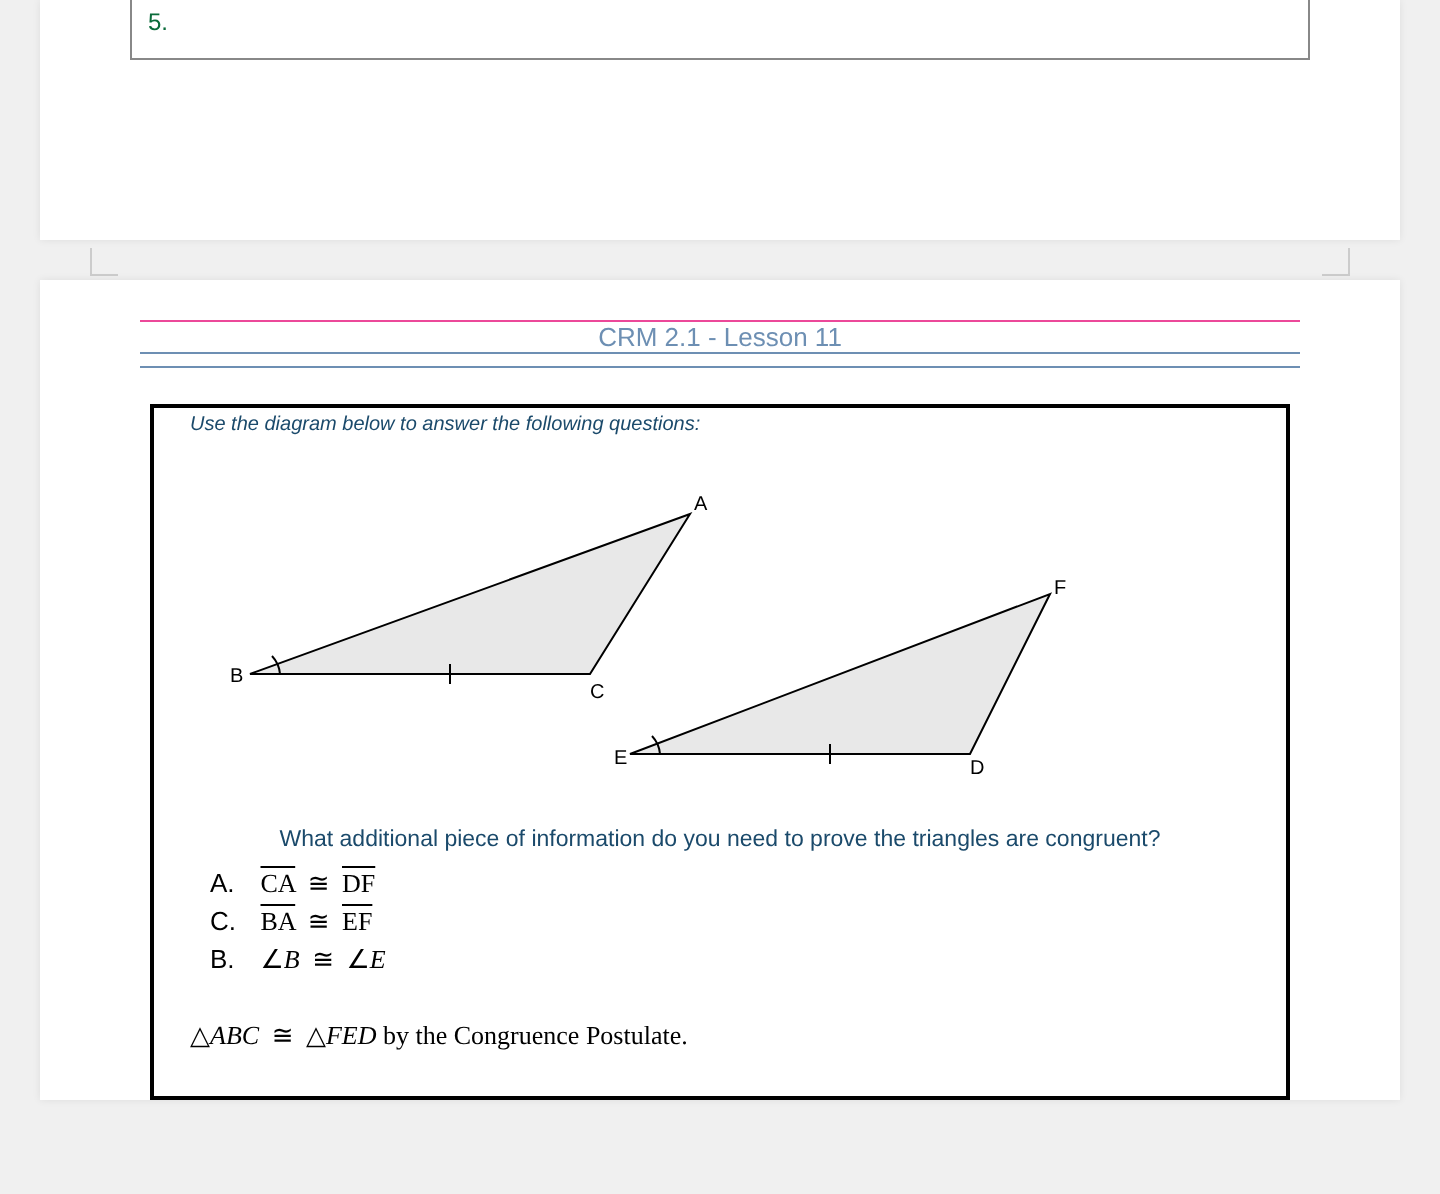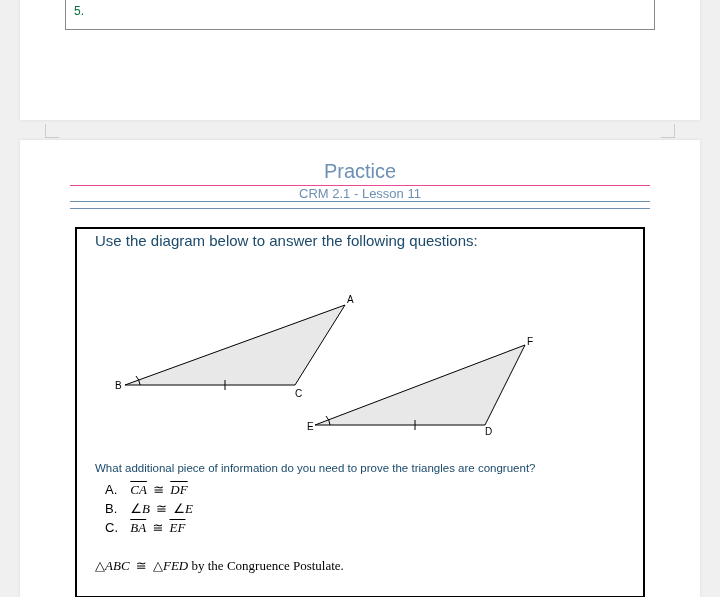--- a/index.html
+++ b/index.html
@@ -60,48 +60,50 @@
     margin: 0 50px 18px;
   }
   .worksheet {
     border: 2px double #000;
     margin: 0 55px 10px;
     padding: 3px 18px 16px;
     font-size: 12px;
     color: #1b4a6b;
   }
   .instr {
-    font-size: 15px;
+    font-size: 10px;
     color: #1b4a6b;
-    margin-bottom: 26px;
+    margin-bottom: 9px;
+    font-style: italic;
   }
   .diagram {
     margin: 0 0 24px 0;
   }
   .qtext {
     color: #1b4a6b;
     font-size: 11.5px;
     margin: 8px 0;
+    text-align: center;
   }
   .choices {
     margin: 6px 0 22px 10px;
   }
   .choice {
     margin: 3px 0;
     font-size: 13px;
     color: #000;
     font-family: "Times New Roman", serif;
   }
   .choice .lbl {
     display: inline-block;
     width: 22px;
     font-family: Arial, sans-serif;
     font-size: 13px;
   }
-  .seg { text-decoration: overline; font-style: italic; }
+  .seg { text-decoration: overline; }
   .ang::before { content: "\2220"; }
   .cong { padding: 0 3px; }
   .tri::before { content: "\25B3"; }
   .fill-row {
     font-family: "Times New Roman", serif;
     font-size: 13px;
     color: #000;
     margin: 6px 0;
   }
   .corner {
@@ -123,21 +125,20 @@
       </div>
     </div>
     <span class="corner bl"></span>
     <span class="corner br"></span>
   </div>
 
   <div class="gap"></div>
 
   <div class="page">
     <div class="page-main">
-      <div class="practice-title">Practice</div>
       <div class="lesson-line">CRM 2.1 - Lesson 11</div>
       <div class="hr2"></div>
 
       <div class="worksheet">
         <div class="instr">Use the diagram below to answer the following questions:</div>
 
         <div class="diagram">
           <svg width="440" height="160" viewBox="0 0 440 160">
 
             <polygon points="30,110 200,110 250,30" fill="#e8e8e8" stroke="#000" stroke-width="1"></polygon>
@@ -162,30 +163,30 @@
         <div class="qtext">What additional piece of information do you need to prove the triangles are congruent?</div>
 
         <div class="choices">
           <div class="choice">
             <span class="lbl">A.</span>
             <span class="seg">CA</span>
             <span class="cong">≅</span>
             <span class="seg">DF</span>
           </div>
           <div class="choice">
+            <span class="lbl">C.</span>
+            <span class="seg">BA</span>
+            <span class="cong">≅</span>
+            <span class="seg">EF</span>
+          </div>
+          <div class="choice">
             <span class="lbl">B.</span>
             <span class="ang"></span><i>B</i>
             <span class="cong">≅</span>
             <span class="ang"></span><i>E</i>
-          </div>
-          <div class="choice">
-            <span class="lbl">C.</span>
-            <span class="seg">BA</span>
-            <span class="cong">≅</span>
-            <span class="seg">EF</span>
           </div>
         </div>
 
 
         <div class="fill-row">
           <span class="tri"></span><i>ABC</i>
           <span class="cong">≅</span>
           <span class="tri"></span><i>FED</i>
           <span>by the</span>
           

